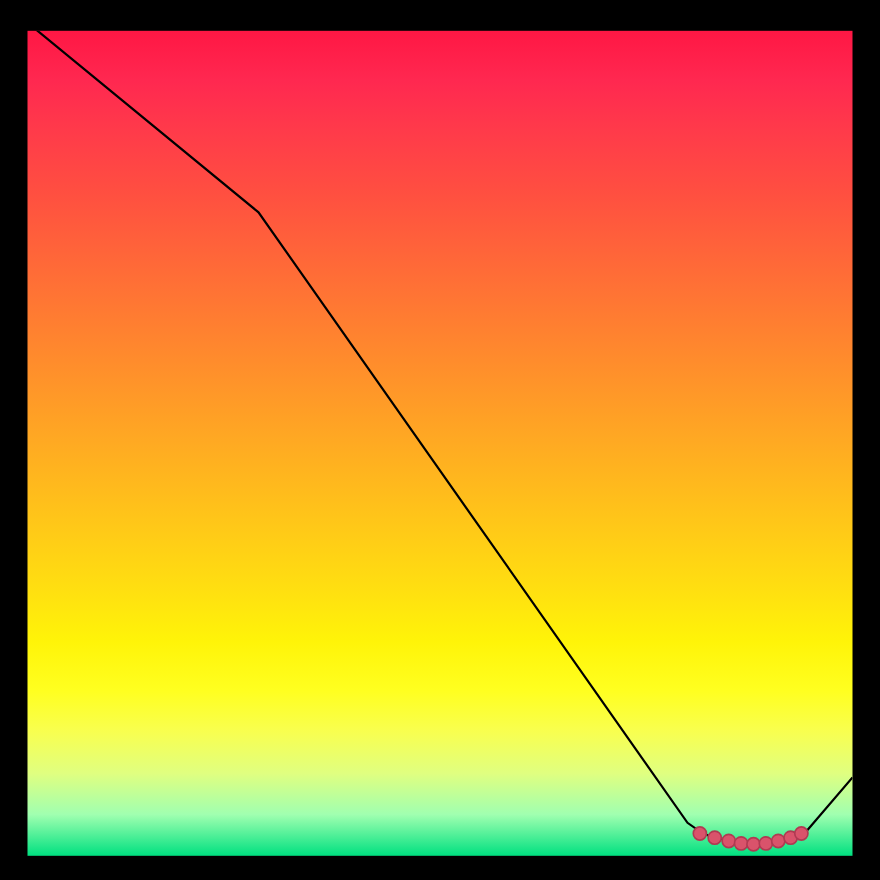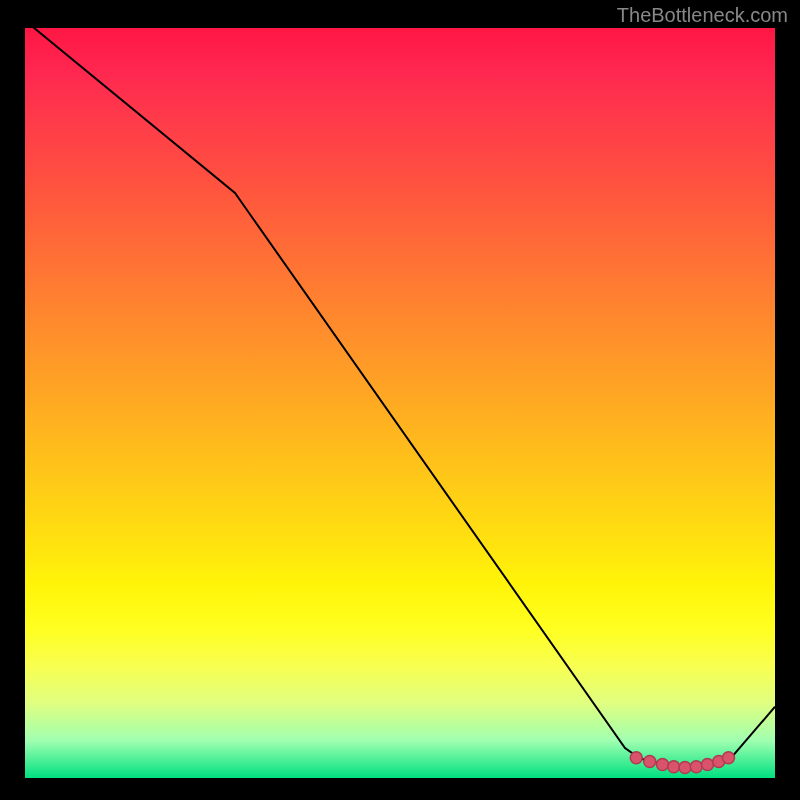--- a/index.html
+++ b/index.html
@@ -55,21 +55,20 @@
     left: 25px;
     top: 28px;
     width: 750px;
     height: 750px;
   }
 </style>
 </head>
 <body>
 
 <div class="container">
-  <div class="attribution">TheBottleneck.com</div>
   <div class="plot-area"></div>
   <svg class="plot-svg" viewBox="0 0 750 750" preserveAspectRatio="none">
     <polyline id="curve-line" fill="none" stroke="#000000" stroke-width="2" points="0.00,-7.50 210.00,165.00 600.00,720.00 615.00,730.50 630.00,734.25 645.00,737.25 660.00,738.75 675.00,738.00 690.00,735.75 705.00,731.25 750.00,678.75"></polyline>
     <g id="marker-group">
         <circle cx="611.25" cy="729.75" r="6" fill="#d9536b" stroke="#b03a52" stroke-width="1.5"></circle>
         <circle cx="624.75" cy="733.50" r="6" fill="#d9536b" stroke="#b03a52" stroke-width="1.5"></circle>
         <circle cx="637.50" cy="736.50" r="6" fill="#d9536b" stroke="#b03a52" stroke-width="1.5"></circle>
         <circle cx="648.75" cy="738.75" r="6" fill="#d9536b" stroke="#b03a52" stroke-width="1.5"></circle>
         <circle cx="660.00" cy="739.50" r="6" fill="#d9536b" stroke="#b03a52" stroke-width="1.5"></circle>
         <circle cx="671.25" cy="738.75" r="6" fill="#d9536b" stroke="#b03a52" stroke-width="1.5"></circle>

